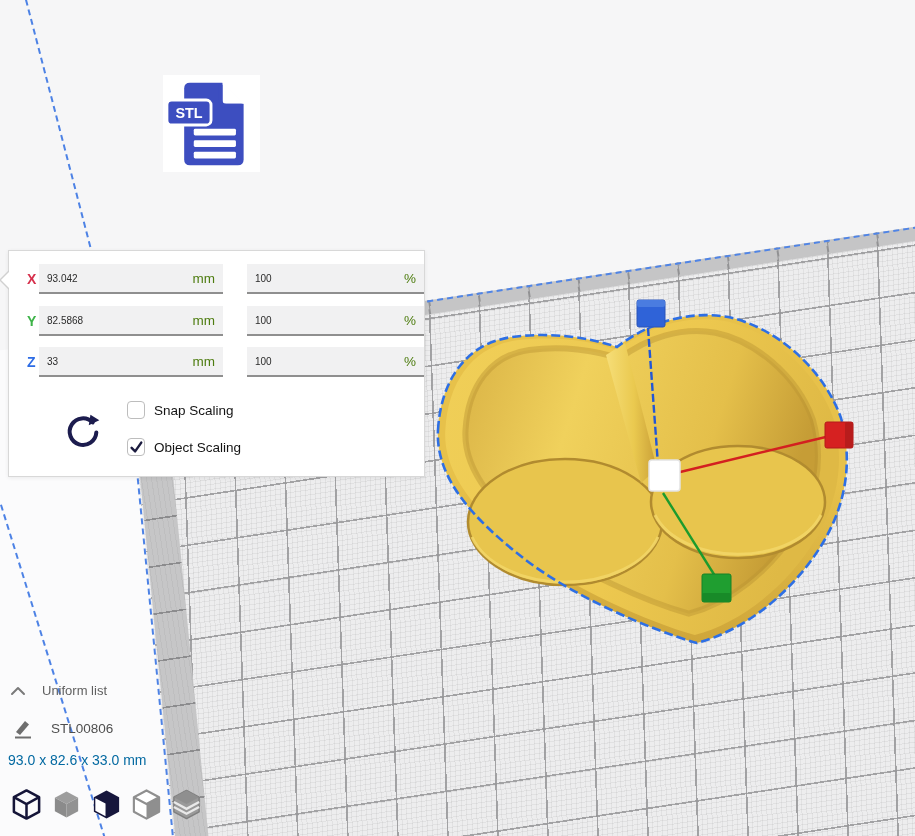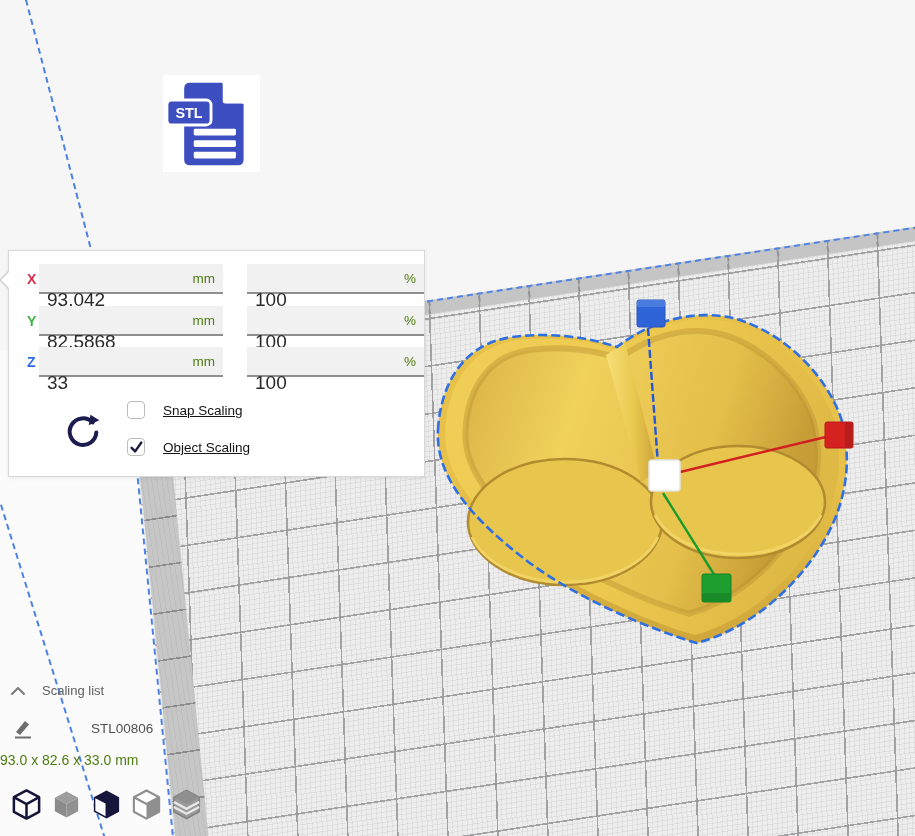--- a/index.html
+++ b/index.html
@@ -68,43 +68,42 @@
   .notch { position:absolute; left:-10px; top:19px; width:0; height:0;
     border:10px solid transparent; border-right:10px solid #d0d0d0; border-left:0; }
   .notch::after { content:""; position:absolute; left:2px; top:-9px; width:0; height:0;
     border:9px solid transparent; border-right:9px solid #fff; border-left:0; }
   .axis-row { position:absolute; left:0; width:100%; height:30px; }
   .axis-row .axis-label { position:absolute; left:18px; top:7px; font-size:14px; font-weight:bold; }
   .field { position:absolute; top:0; height:30px; background:#f1f1f2;
     border-bottom:2px solid #8f8f8f; }
   .field input {
     width:100%; height:100%; border:0; background:transparent; outline:none;
-    font-family:"Liberation Sans", sans-serif; font-size:19px; color:#2b2b2b;
+    font-family:"Liberation Sans", sans-serif; font-size:10px; color:#2b2b2b;
     padding:0 25px 0 8px;
-    margin-top:22px;
   }
   .field .unit { position:absolute; right:8px; top:7px; font-size:13.5px; color:#4d7c0f; }
   .f-mm { left:30px; width:184px; }
   .f-pc { left:238px; width:177px; }
   .row-x { top:13px; } .row-y { top:55px; } .row-z { top:96px; }
   .reset-btn { position:absolute; left:52px; top:162px; width:40px; height:40px; cursor:pointer; }
   .chk-row { position:absolute; left:118px; height:18px; display:flex; align-items:center; }
   .chk-row.r1 { top:150px; } .chk-row.r2 { top:187px; }
   .checkbox { width:18px; height:18px; border:1.5px solid #bdbdbd; border-radius:4px;
     background:#fff; display:flex; align-items:center; justify-content:center; }
   .checkbox svg { display:none; }
   .checkbox.checked svg { display:block; }
-  .chk-row .chk-label { margin-left:18px; font-size:13.5px; color:#141414;text-decoration:underline; }
+  .chk-row .chk-label { margin-left:9px; font-size:13.5px; color:#141414; }
 
   
   .objlist-header { left:10px; top:683px; display:flex; align-items:center; cursor:pointer; }
   .objlist-title { margin-left:16px; font-size:13px; color:#606060; }
-  .objitem { left:12px; top:717px; display:flex; align-items:center; cursor:pointer;gap:40px; }
+  .objitem { left:12px; top:717px; display:flex; align-items:center; cursor:pointer; }
   .objitem-name { margin-left:17px; font-size:13.5px; color:#4f4f4f; }
-  .obj-dims { left:0; top:752px; font-size:14px; color:#4d7c0f; }
+  .obj-dims { left:8px; top:752px; font-size:14px; color:#0369a1; }
 
   
   .toolbar { left:10px; top:787px; display:flex; gap:7px; }
   .toolbar .tb-icon { width:33px; height:36px; cursor:pointer; }
 
   
   .model-svg { left:420px; top:293px; width:460px; height:372px; }
 </style>
 </head>
 <body>
@@ -253,21 +252,21 @@
       </svg>
     </div>
     <span class="chk-label">Object Scaling</span>
   </div>
 </div>
 
 <div class="abs objlist-header">
   <svg width="16" height="10" viewBox="0 0 16 10">
     <polyline points="2,8 8,2 14,8" fill="none" stroke="#7a7a7a" stroke-width="2" stroke-linecap="round" stroke-linejoin="round"></polyline>
   </svg>
-  <span class="objlist-title">Scaling list</span>
+  <span class="objlist-title">Uniform list</span>
 </div>
 
 <div class="abs objitem">
   <svg width="22" height="22" viewBox="0 0 22 22">
     <path d="M4,15 L13,4 L17,7.5 L8,18 Z" fill="#6e6e6e"></path>
     <line x1="3" y1="20.5" x2="19" y2="20.5" stroke="#6e6e6e" stroke-width="2"></line>
   </svg>
   <span class="objitem-name">STL00806</span>
 </div>
 

